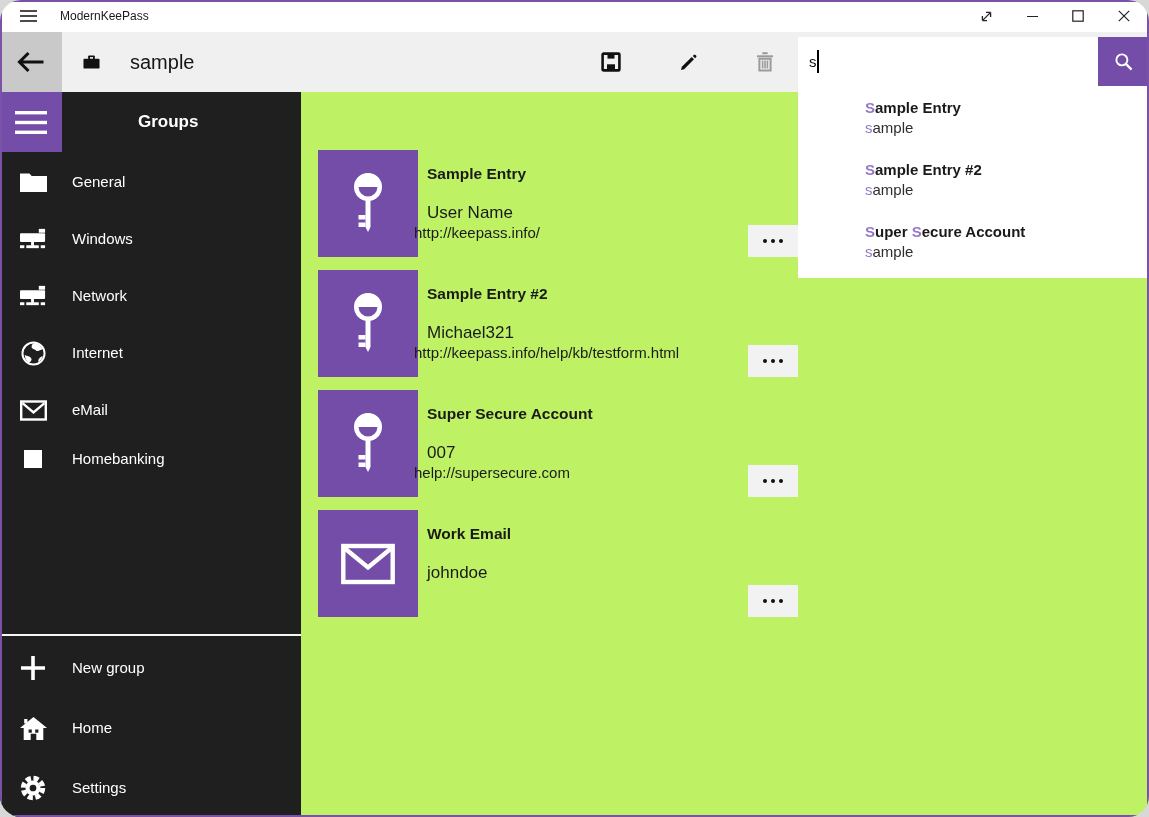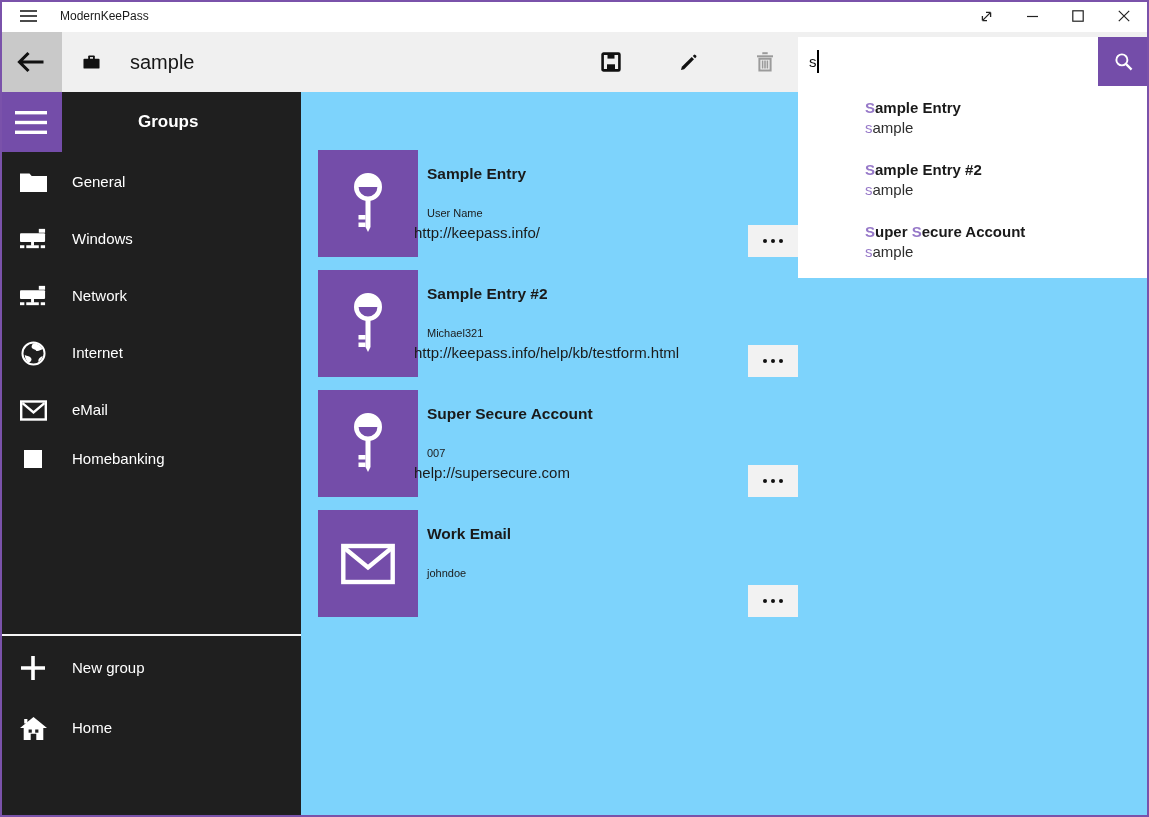--- a/index.html
+++ b/index.html
@@ -1,17 +1,17 @@
 <!DOCTYPE html>
 <html><head>
 <meta charset="utf-8">
 <style>
   html,body{margin:0;padding:0;background:#d8d8d8;}
   body{font-family:"Liberation Sans",sans-serif;-webkit-font-smoothing:antialiased;}
-  .window{position:relative;width:1149px;height:817px;background:#7dd3fc;overflow:hidden;}
+  .window{position:relative;width:1149px;height:817px;background:#bef264;overflow:hidden;border-radius:21px;}
   .win-border{position:absolute;inset:0;border:2px solid var(--window-border,#7a52aa);pointer-events:none;z-index:60;}
 
   
   .titlebar{position:absolute;left:0;top:0;width:1149px;height:32px;background:#fff;z-index:20;}
   .tb-hamburger{position:absolute;left:8px;top:0;width:40px;height:32px;display:flex;align-items:center;justify-content:center;cursor:pointer;}
   .tb-title{position:absolute;left:60px;top:0;height:32px;line-height:32px;font-size:12px;color:#1a1a1a;}
   .tb-controls{position:absolute;right:2px;top:0;height:32px;display:flex;}
   .tb-btn{width:46px;height:32px;display:flex;align-items:center;justify-content:center;cursor:pointer;color:#222;}
 
   
@@ -34,21 +34,21 @@
   .sb-item{position:absolute;left:0;width:273px;height:48px;cursor:pointer;}
   .sb-item .ico{position:absolute;left:19px;top:50%;transform:translateY(-50%);width:28px;height:26px;display:flex;align-items:center;justify-content:center;}
   .sb-item .lbl{position:absolute;left:72px;top:0;height:48px;line-height:48px;font-size:15px;color:#fff;}
   .sb-item.bold .lbl{font-weight:400;}
   .sb-divider{position:absolute;left:0;top:542px;width:301px;height:2px;background:#f5f5f5;}
 
   
   .entry-row{position:absolute;left:318px;width:480px;height:107px;z-index:5;}
   .tile{position:absolute;left:0;top:0;width:100px;height:107px;background:var(--accent,#744da9);display:flex;align-items:center;justify-content:center;cursor:pointer;}
   .e-title{position:absolute;left:109px;top:14px;font-size:15.5px;font-weight:700;color:#1a1a1a;line-height:20px;white-space:nowrap;}
-  .e-user{position:absolute;left:109px;top:53px;font-size:11px;color:#1b1b1b;line-height:20px;white-space:nowrap;}
+  .e-user{position:absolute;left:109px;top:53px;font-size:17px;color:#1b1b1b;line-height:20px;white-space:nowrap;}
   .e-url{position:absolute;left:96px;top:73px;font-size:15px;color:#1b1b1b;line-height:20px;white-space:nowrap;}
   .more-btn{position:absolute;right:0;top:75px;width:50px;height:32px;background:var(--more-button-bg,#f2f2f2);display:flex;align-items:center;justify-content:center;gap:4px;cursor:pointer;}
   .more-btn i{width:4px;height:4px;border-radius:50%;background:#111;display:block;}
 
   
   .dropdown{position:absolute;left:798px;top:86px;width:349px;height:192px;background:#fff;z-index:30;padding:13px 0 0 67px;box-sizing:border-box;}
   .result{margin-bottom:24px;cursor:pointer;}
   .r-title{font-size:15px;font-weight:700;color:#1a1a1a;line-height:18px;}
   .r-sub{font-size:15px;color:#2e2e2e;line-height:18px;margin-top:2px;}
   .hl{color:var(--accent-light,#9678c8);}
@@ -226,20 +226,30 @@
       <span class="ico">
           <svg width="27" height="25" viewBox="0 0 27 25">
             <path d="M13.5 1 27 12h-3.7v12h-7v-6.2h-5.6V24h-7V12H0z" fill="#fff"></path>
             <rect x="4.2" y="3" width="3.2" height="4.5" fill="#fff"></rect>
             <rect x="8.6" y="13.5" width="3.2" height="3.2" fill="#1f1f1f"></rect>
             <rect x="15.2" y="13.5" width="3.2" height="3.2" fill="#1f1f1f"></rect>
           </svg>
         </span>
       <span class="lbl">Home</span>
     </div>
+    <div class="sb-item bold" style="top:672px">
+      <span class="ico">
+          <svg width="26" height="26" viewBox="0 0 24 24">
+            <circle cx="12" cy="12" r="9" stroke="#fff" stroke-width="4.6" fill="none" stroke-dasharray="4.7 2.4"></circle>
+            <circle cx="12" cy="12" r="7" fill="#fff"></circle>
+            <circle cx="12" cy="12" r="3.1" fill="#1f1f1f"></circle>
+          </svg>
+        </span>
+      <span class="lbl">Settings</span>
+    </div>
   </div>
 
   <div class="entry-row" style="top:150px">
     <div class="tile">
       <svg width="40" height="64" viewBox="0 0 40 64">
           <circle cx="20" cy="15" r="11.7" stroke="#fff" stroke-width="4.6" fill="none"></circle>
           <path d="M8.3 15a11.7 11.7 0 0 1 23.4 0z" fill="#fff"></path>
           <path d="M17.5 26h5v29l-2.5 5-2.5-5z" fill="#fff"></path>
           <rect x="10.5" y="43" width="7" height="4.5" fill="#fff"></rect>
           <rect x="10.5" y="50.5" width="7" height="4.5" fill="#fff"></rect>

